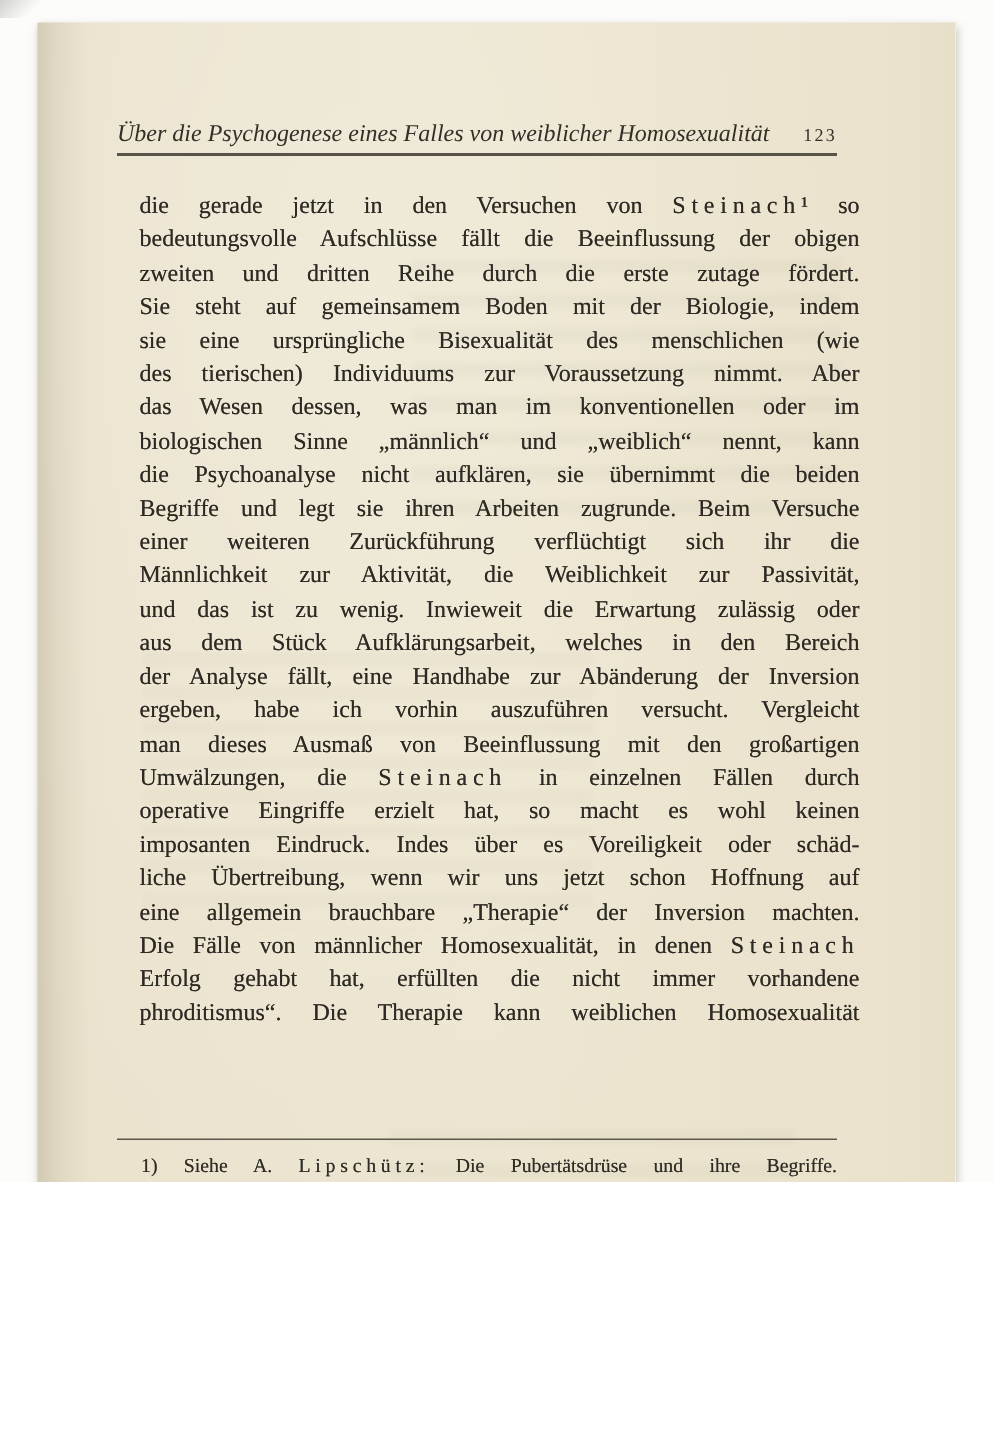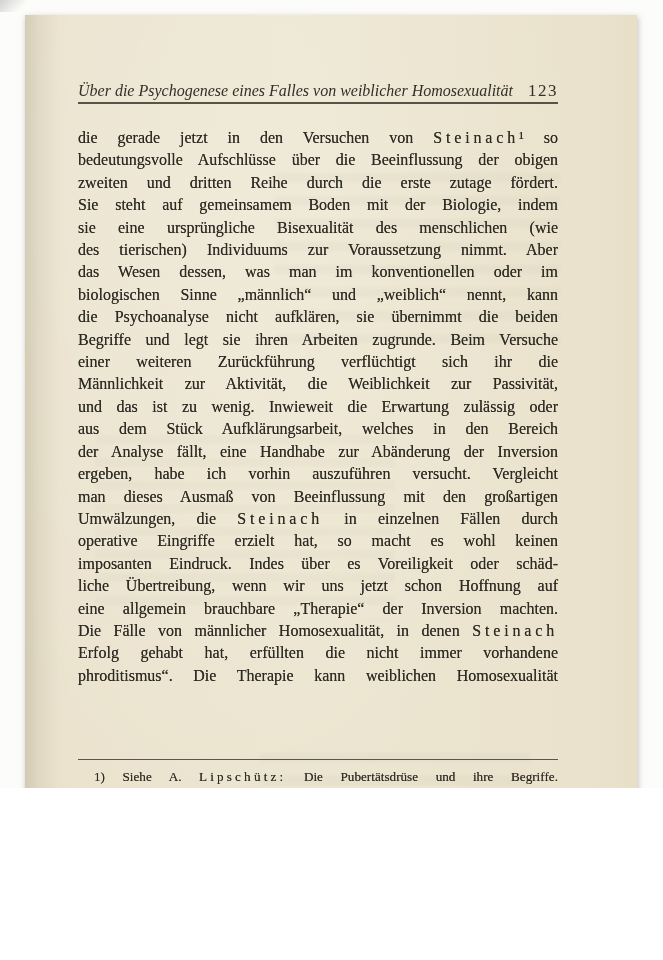--- a/index.html
+++ b/index.html
@@ -32,28 +32,28 @@
       linear-gradient(90deg, rgba(95,85,62,0.10), rgba(95,85,62,0) 34px),
       linear-gradient(0deg, rgba(120,108,80,0.07), rgba(120,108,80,0) 60px);
   }
   .runhead {
     position:absolute; left:53px; top:66px; width:480px;
     display:flex; justify-content:space-between; align-items:baseline;
     font-style:italic; font-size:16px; color:#332f28;
     white-space:nowrap;
   }
   .runhead .folio {
-    font-style:normal; font-size:17px; letter-spacing:1.5px; color:#332f28;
+    font-style:normal; font-size:12px; letter-spacing:1.5px; color:#332f28;
   }
   .runrule {
     position:absolute; left:53px; top:87px; width:480px; height:1.5px;
     background:#474238; opacity:0.9;
   }
   .bodytext {
-    position:absolute; left:53px; top:112px; width:480px;
+    position:absolute; left:68px; top:112px; width:480px;
     font-size:16px; color:#2d2a24;
     text-shadow: 0 0 0.4px rgba(45,42,36,0.75);
   }
   .line {
     line-height:22.4px;
     text-align:justify;
     text-align-last:justify;
   }
   .sp { letter-spacing:0.24em; }
   .fnrule {
@@ -95,21 +95,21 @@
 
     <div class="runhead">
       <span class="title">Über die Psychogenese eines Falles von weiblicher Homosexualität</span>
       <span class="folio">123</span>
     </div>
 
     <div class="runrule"></div>
 
     <div class="bodytext">
         <div class="line"><span>die gerade jetzt in den Versuchen von </span><span class="sp">Steinach</span><span>¹ so</span></div>
-        <div class="line">bedeutungsvolle Aufschlüsse über die Beeinflussung der obigen</div>
+        <div class="line">bedeutungsvolle Aufschlüsse fällt die Beeinflussung der obigen</div>
         <div class="line">zweiten und dritten Reihe durch die erste zutage fördert.</div>
         <div class="line">Sie steht auf gemeinsamem Boden mit der Biologie, indem</div>
         <div class="line">sie eine ursprüngliche Bisexualität des menschlichen (wie</div>
         <div class="line">des tierischen) Individuums zur Voraussetzung nimmt. Aber</div>
         <div class="line">das Wesen dessen, was man im konventionellen oder im</div>
         <div class="line">biologischen Sinne „männlich“ und „weiblich“ nennt, kann</div>
         <div class="line">die Psychoanalyse nicht aufklären, sie übernimmt die beiden</div>
         <div class="line">Begriffe und legt sie ihren Arbeiten zugrunde. Beim Versuche</div>
         <div class="line">einer weiteren Zurückführung verflüchtigt sich ihr die</div>
         <div class="line">Männlichkeit zur Aktivität, die Weiblichkeit zur Passivität,</div>

